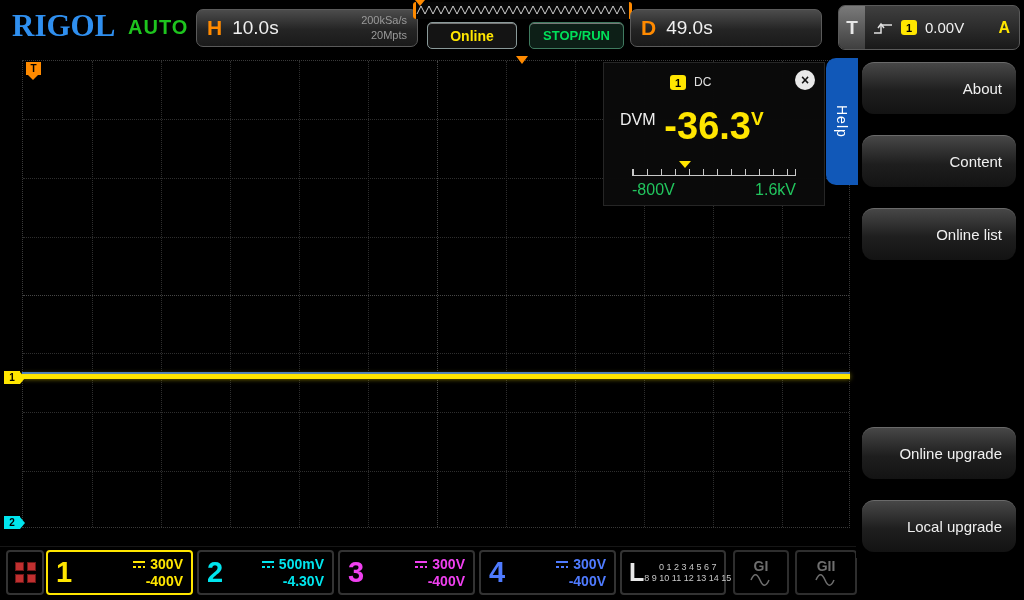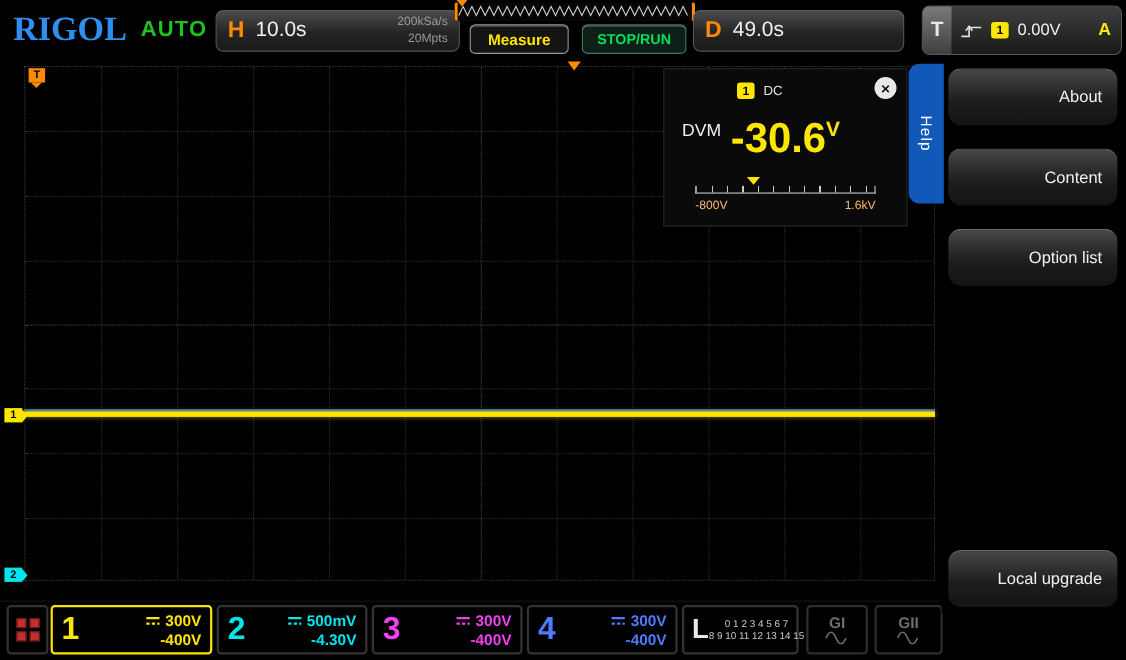--- a/index.html
+++ b/index.html
@@ -51,21 +51,21 @@
   
   #dvm { position:absolute; left:603px; top:62px; width:222px; height:144px; background:rgba(10,10,10,.96); border:1px solid #262626; z-index:6; }
   #dvm-title { position:absolute; left:16px; top:9px; color:#f0f0f0; font-size:16px;margin-top:39px; }
   #dvm-badge { position:absolute; left:66px; top:12px; }
   #dvm-coupling { position:absolute; left:90px; top:12px; color:#e0e0e0; font-size:12px; }
   #dvm-close { position:absolute; right:9px; top:7px; width:20px; height:20px; border-radius:50%; background:#e8e8e8; color:#111; font-size:14px; font-weight:700; display:flex; align-items:center; justify-content:center; cursor:pointer; line-height:1; }
   #dvm-reading { position:absolute; left:0; right:0; top:42px; text-align:center; color:#ffe600; font-size:38px; font-weight:700; }
   #dvm-unit { font-size:19px; vertical-align:14px; font-weight:700; }
   #dvm-ruler { position:absolute; left:28px; right:28px; top:106px; height:7px; border-left:1px solid #c8c8c8; border-right:1px solid #c8c8c8; border-bottom:1px solid #c8c8c8; background:repeating-linear-gradient(to right,#c8c8c8 0 1px,transparent 1px 14px); }
   #dvm-pointer { position:absolute; left:75px; top:98px; width:0; height:0; border-left:6px solid transparent; border-right:6px solid transparent; border-top:7px solid #ffe600; }
-  .dvm-scale { position:absolute; top:118px; color:#fdba74; font-size:11px; }
+  .dvm-scale { position:absolute; top:118px; color:#22c55e; font-size:16px; }
   #dvm-min { left:28px; } #dvm-max { right:28px; }
 
   
   #helptab { position:absolute; left:826px; top:58px; width:32px; height:127px; background:#1158b8; border-radius:10px 0 0 10px; display:flex; align-items:center; justify-content:center; z-index:5; cursor:pointer; }
   #helptab span { writing-mode:vertical-rl; color:#fff; font-size:14px; letter-spacing:1px; }
   #sidebar { position:absolute; left:856px; top:55px; width:168px; height:503px; background:#000; z-index:4; }
   .sbtn { position:absolute; left:6px; width:154px; height:52px; border-radius:12px; background:linear-gradient(#474747,#1e1e1e 55%,#131313); border-top:1px solid #6a6a6a; box-shadow:0 2px 3px #000; color:#f0f0f0; font-size:15px; display:flex; align-items:center; justify-content:flex-end; padding-right:14px; cursor:pointer; }
   .sbtn.disabled { color:#8a8a8a; cursor:default; }
 
   
@@ -110,21 +110,21 @@
 
   <div id="sweepstrip">
     <svg width="219" height="17">
       <rect x="0" y="0" width="3" height="17" fill="#ff8a00"></rect>
       <rect x="216" y="0" width="3" height="17" fill="#ff8a00"></rect>
       <polyline fill="none" stroke="#d0d0d0" stroke-width="1" points="4,12 8,4 12,12 16,4 20,12 24,4 28,12 32,4 36,12 40,4 44,12 48,4 52,12 56,4 60,12 64,4 68,12 72,4 76,12 80,4 84,12 88,4 92,12 96,4 100,12 104,4 108,12 112,4 116,12 120,4 124,12 128,4 132,12 136,4 140,12 144,4 148,12 152,4 156,12 160,4 164,12 168,4 172,12 176,4 180,12 184,4 188,12 192,4 196,12 200,4 204,12 208,4 212,12"></polyline>
     </svg>
   </div>
   <div id="sweeptri"></div>
 
-  <div class="topbtn" id="measurebtn">Measure</div>
+  <div class="topbtn" id="measurebtn">Online</div>
   <div class="topbtn" id="stoprunbtn">STOP/RUN</div>
 
   <div class="hdrbox" id="dbox">
     <span class="hd-letter">D</span>
     <span class="hd-value">49.0s</span>
   </div>
 
   <div id="tbox">
     <div id="ttab">T</div>
     <svg width="24" height="18" style="margin-left:7px">
@@ -163,31 +163,32 @@
   <div class="chmarker" id="ch1marker">1</div>
   <div class="chmarker" id="ch2marker">2</div>
   <div id="tlevelmarker">T</div>
   <div id="tposmarker"></div>
 
   <div id="dvm">
     <div id="dvm-title">DVM</div>
     <span class="badge" id="dvm-badge">1</span>
     <div id="dvm-coupling">DC</div>
     <div id="dvm-close">×</div>
-    <div id="dvm-reading"><span>-30.6</span><span id="dvm-unit">V</span></div>
+    <div id="dvm-reading"><span>-36.3</span><span id="dvm-unit">V</span></div>
     <div id="dvm-ruler"></div>
     <div id="dvm-pointer"></div>
     <div class="dvm-scale" id="dvm-min">-800V</div>
     <div class="dvm-scale" id="dvm-max">1.6kV</div>
   </div>
 
   <div id="sidebar">
     <div class="sbtn" style="top:7px">About</div>
     <div class="sbtn" style="top:80px">Content</div>
-    <div class="sbtn" style="top:153px">Option list</div>
+    <div class="sbtn" style="top:153px">Online list</div>
+    <div class="sbtn" style="top:372px">Online upgrade</div>
     <div class="sbtn" style="top:445px">Local upgrade</div>
   </div>
   <div id="helptab">
       <span>Help</span>
     </div>
 
   <div id="bottombar">
 
     <div class="blk" id="menubtn">
       <div class="redgrid">

